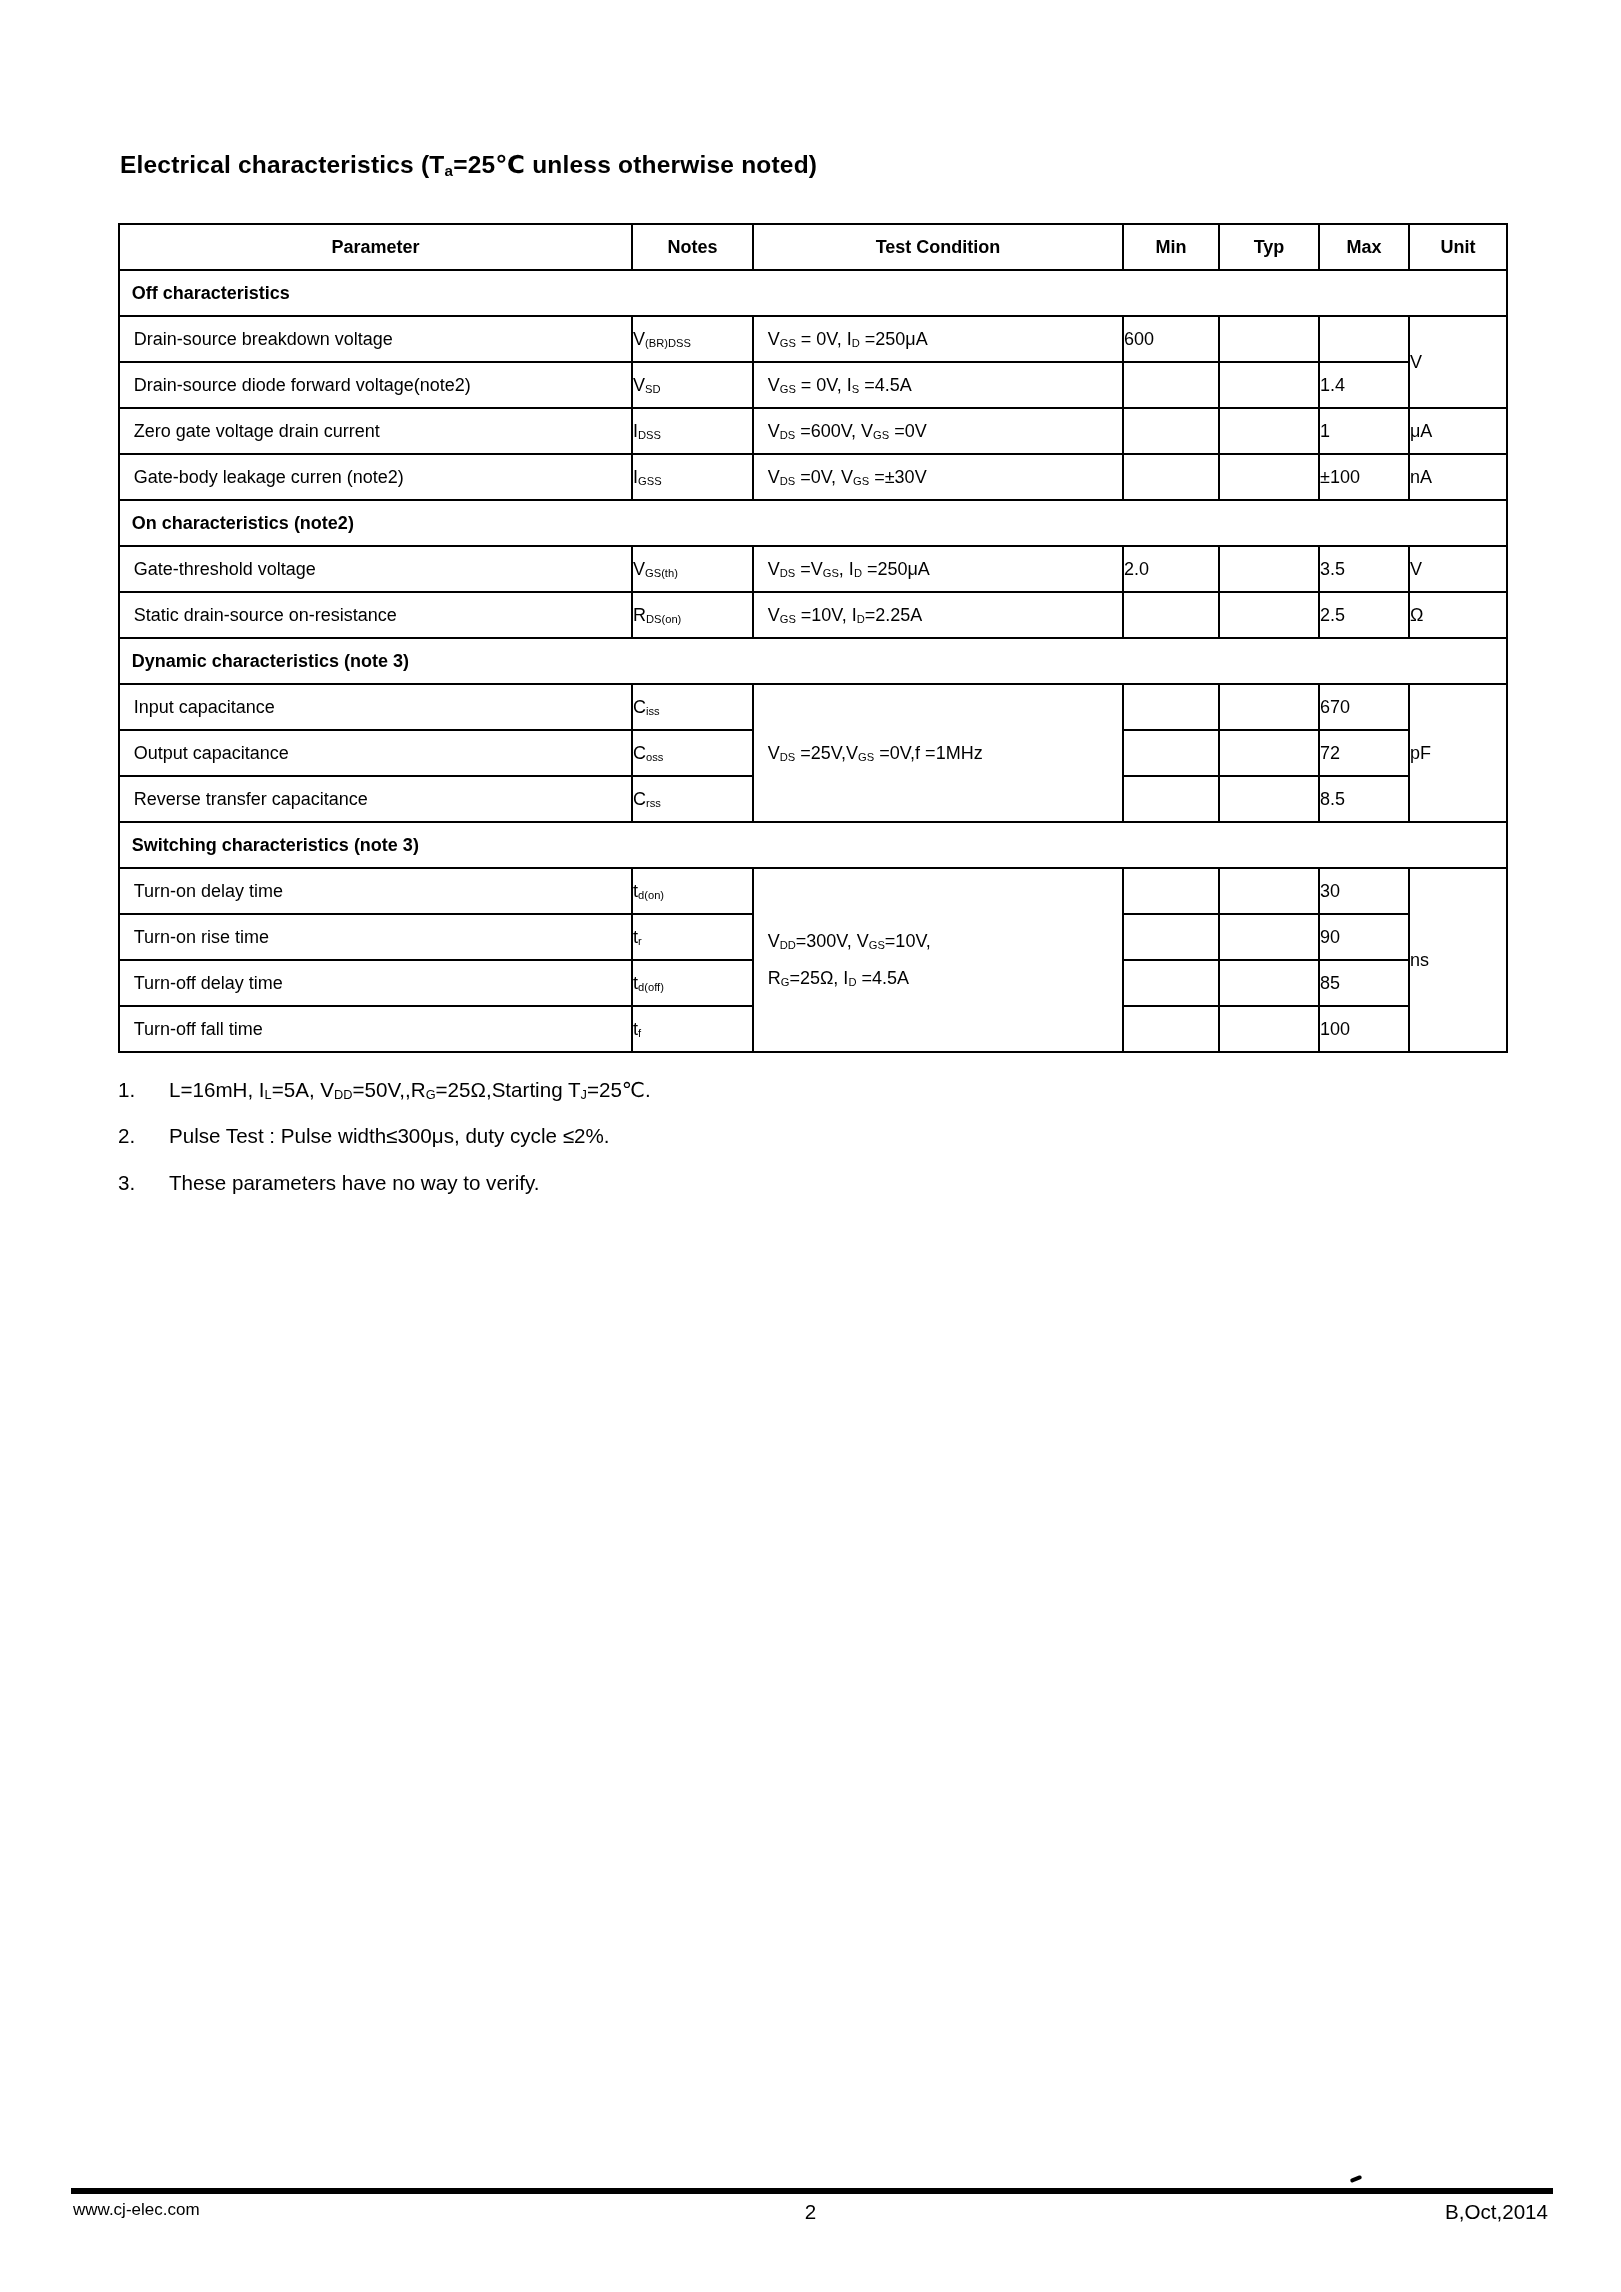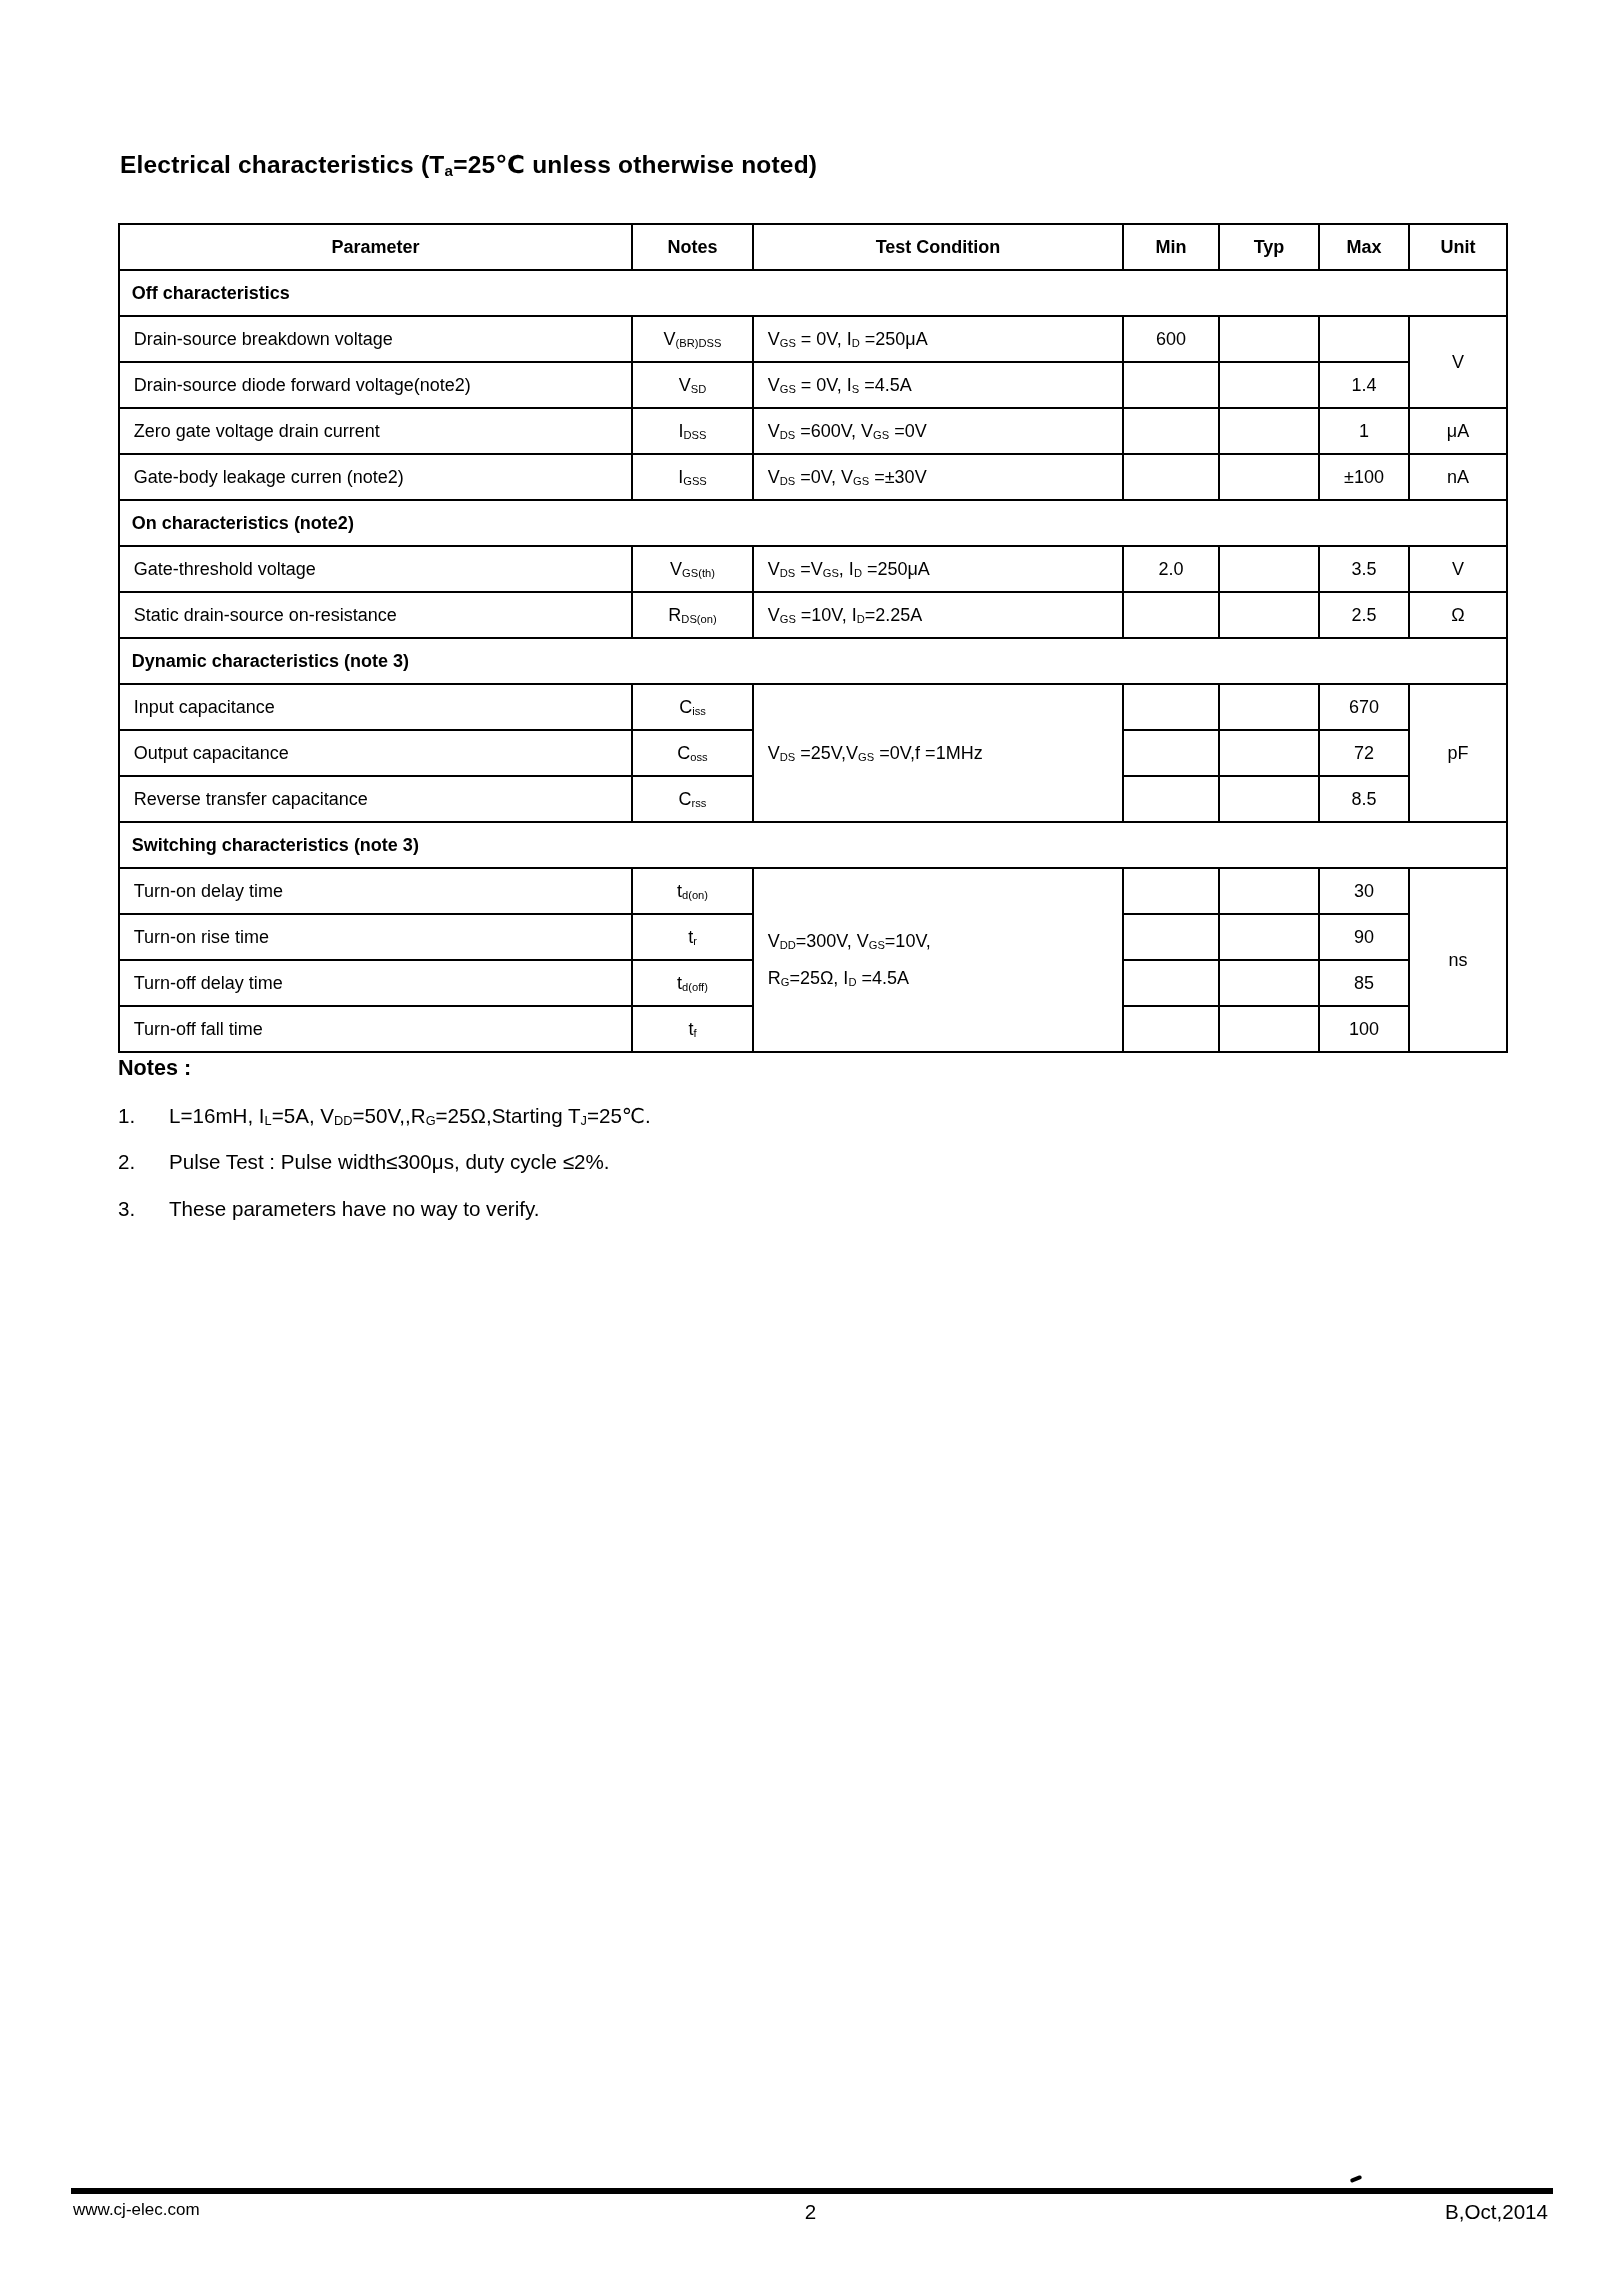--- a/index.html
+++ b/index.html
@@ -23,21 +23,21 @@
   }
   table.chars { border:2.9px solid #000; }
   .chars th, .chars td {
     border:2px solid #000;
     height:42px; padding:0;
     vertical-align:middle;
     overflow:hidden; white-space:nowrap;
   }
   .chars tr { height:46px; }
   .chars thead th { font-weight:bold; text-align:center; border-bottom-width:2.9px; }
-  .c { text-align:center;margin-left:6px; }
+  .c { text-align:left;margin-left:6px; }
   .l { text-align:left; padding-left:13.7px !important; }
   .section-row td {
     font-weight:bold; text-align:left; padding-left:11.8px !important;
     border-top-width:2.9px; border-bottom-width:2.9px;
   }
   .cond2 div { line-height:25.5px; }
   .cond2 .line1 { margin-bottom:12px; }
 
   .notes { position:absolute; left:118px; top:1055px; width:1078px; font-size:20.6px; }
   .notes-heading { font-weight:bold; font-size:21.6px; }
@@ -203,21 +203,20 @@
       <td class="l">Turn-off fall time</td>
       <td class="c"><span>t</span><sub>f</sub></td>
       <td class="c"></td>
       <td class="c"></td>
       <td class="c">100</td>
     </tr>
   </tbody>
 </table>
 
 <div class="notes">
-  <div class="notes-heading">Notes :</div>
   <div class="note-item">
     <span class="note-num">1.</span>
     <span class="note-text"><span>L=16mH, I</span><sub>L</sub><span>=5A, V</span><sub>DD</sub><span>=50V,,R</span><sub>G</sub><span>=25Ω,Starting T</span><sub>J</sub><span>=25℃.</span></span>
   </div>
   <div class="note-item">
     <span class="note-num">2.</span>
     <span class="note-text"><span>Pulse Test : Pulse width≤300μs, duty cycle ≤2%.</span></span>
   </div>
   <div class="note-item">
     <span class="note-num">3.</span>

